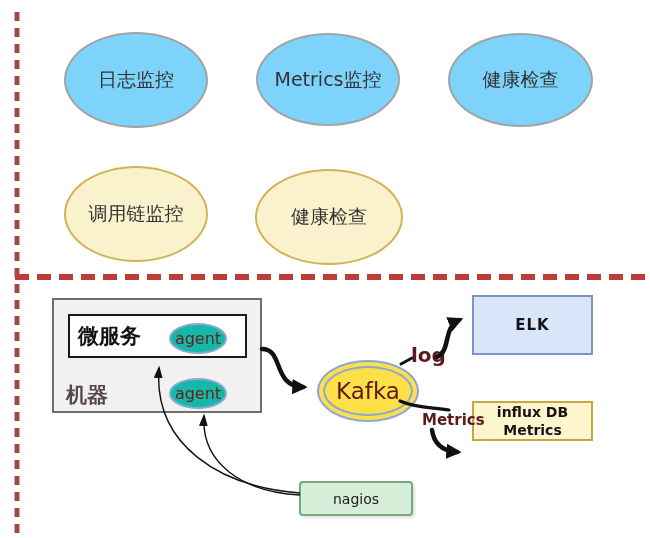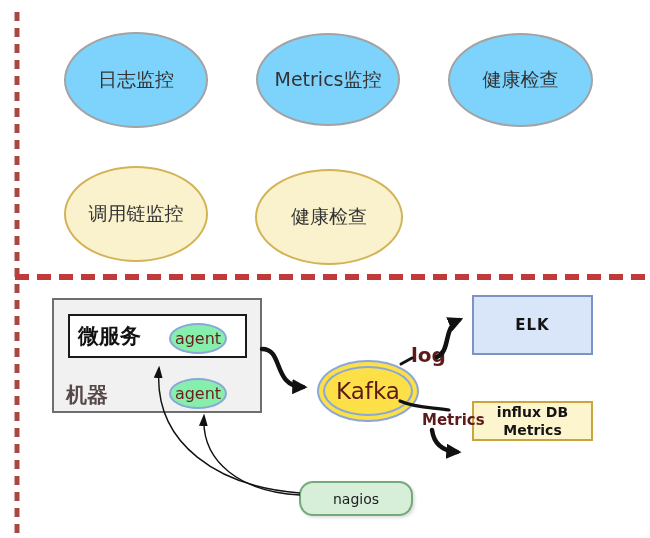--- a/index.html
+++ b/index.html
@@ -36,21 +36,21 @@
   .microservice-label{
     left:78px;top:322px;
     font-size:21px;font-weight:bold;color:#111111;z-index:4;
   }
   .machine-label{
     left:66px;top:381px;
     font-size:21px;color:#564848;z-index:4;font-weight:bold;
   }
   .agent-ellipse{
     position:absolute;width:58px;height:31px;
-    background:#86efac;border:2px solid #8aa7d8;border-radius:50%;
+    background:#14b8a6;border:2px solid #8aa7d8;border-radius:50%;
     display:flex;align-items:center;justify-content:center;
     font-size:16px;color:#6b1d1d;
     box-sizing:border-box;z-index:4;
   }
   
   .kafka-outer{
     left:317px;top:360px;width:102px;height:62px;
     border:2.5px solid #8aa7d8;border-radius:50%;
     background:#fde047;box-sizing:border-box;z-index:3;
   }
@@ -70,21 +70,21 @@
   }
   .influx-box{
     left:472px;top:401px;width:121px;height:40px;
     background:#fdf5cd;border:2px solid #c8a53e;
     display:flex;flex-direction:column;align-items:center;justify-content:center;
     font-size:14px;font-weight:bold;color:#141414;line-height:1.3;
     box-sizing:border-box;z-index:2;
   }
   .nagios-box{
     left:299px;top:481px;width:114px;height:35px;
-    background:#d7eed9;border:2px solid #74a97c;border-radius:14px;
+    background:#d7eed9;border:2px solid #74a97c;border-radius:4px;
     display:flex;align-items:center;justify-content:center;
     font-size:14px;color:#1c1c1c;
     box-sizing:border-box;z-index:3;
     box-shadow:2px 2px 3px rgba(0,0,0,0.12);
   }
   
   .edge-label{position:absolute;color:#5c1a1a;font-weight:600;z-index:5;}
   .edge-label.log{left:411px;top:343px;font-size:20px;}
   .edge-label.metrics{left:422px;top:411px;font-size:15px;}
   

